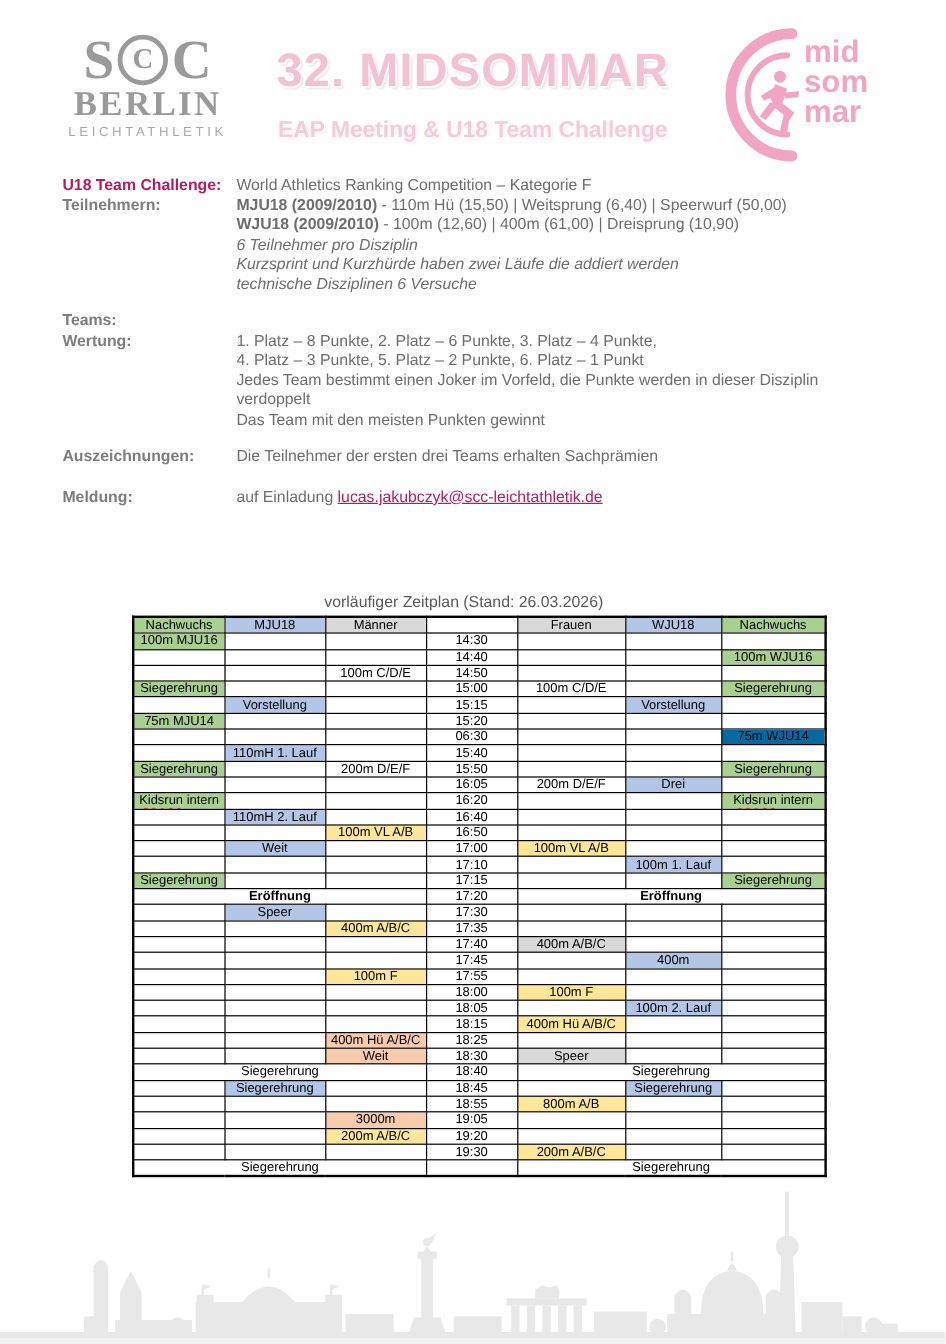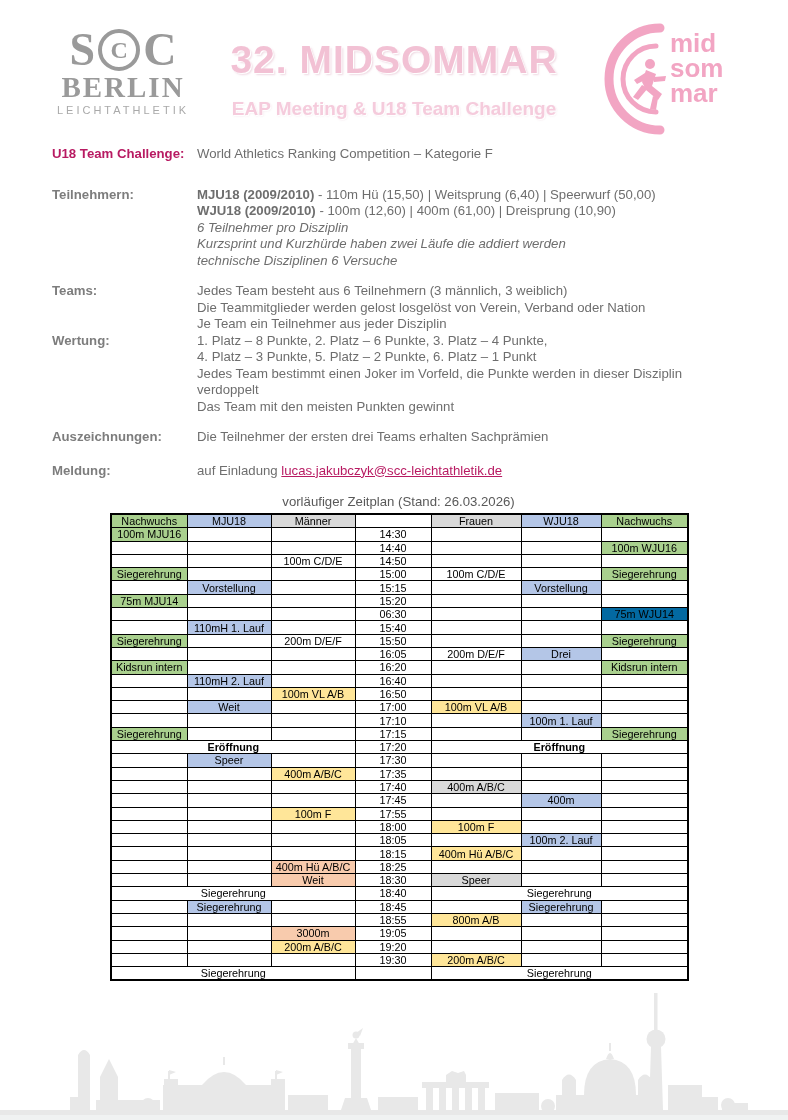--- a/index.html
+++ b/index.html
@@ -27,24 +27,24 @@
 
   
   .sections{position:absolute;left:52px;top:146px;width:710px;font-size:13.2px;line-height:16.5px;color:#6e6e6e;}
   .sec{display:flex;}
   .sec .lbl{width:145px;flex:none;font-weight:bold;color:#7d7d7d;}
   .sec .bodytxt{flex:1;}
   .lbl.magenta{color:#b81a62;}
   .it{font-style:italic;}
   .b{font-weight:bold;}
   .email{color:#b81a62;text-decoration:underline;cursor:pointer;}
-  .mb16{margin-bottom:24px}.mb14{margin-bottom:14px}.mb13{}.mb17{margin-bottom:17px}
+  .mb16{margin-bottom:0}.mb14{margin-bottom:14px}.mb13{}.mb17{margin-bottom:17px}
 
   
-  .caption{position:absolute;left:110px;top:494px;width:577px;text-align:center;
+  .caption{position:absolute;left:98px;top:494px;width:577px;text-align:center;
            font-size:13.2px;color:#595959;}
   .zeitplan{position:absolute;left:110px;top:513px;}
   table.zp{border-collapse:collapse;table-layout:fixed;width:577px;border:2px solid #000;
            font-family:"Liberation Sans",sans-serif;}
   table.zp th,table.zp td{border:1px solid #000;height:12.3px;padding:0 1px;text-align:center;
            font-size:10.8px;line-height:12px;overflow:hidden;white-space:nowrap;color:#000;}
   table.zp th{font-weight:normal;}
   td.bold{font-weight:bold;}
   .squig{text-decoration:underline;text-decoration-style:wavy;text-decoration-color:#e00000;
          text-decoration-thickness:1px;text-underline-offset:2px;}
@@ -107,25 +107,20 @@
         <div><span class="b">MJU18 (2009/2010)</span><span> - 110m Hü (15,50) | Weitsprung (6,40) | Speerwurf (50,00)</span></div>
         <div><span class="b">WJU18 (2009/2010)</span><span> - 100m (12,60) | 400m (61,00) | Dreisprung (10,90)</span></div>
         <div class="it">6 Teilnehmer pro Disziplin</div>
         <div class="it">Kurzsprint und Kurzhürde haben zwei Läufe die addiert werden</div>
         <div class="it">technische Disziplinen 6 Versuche</div>
       </div>
     </div>
 
     <div class="sec mb13">
       <div class="lbl">Teams:</div>
-      <div class="bodytxt">
-        <div>Jedes Team besteht aus 6 Teilnehmern (3 männlich, 3 weiblich)</div>
-        <div>Die Teammitglieder werden gelost losgelöst von Verein, Verband oder Nation</div>
-        <div>Je Team ein Teilnehmer aus jeder Disziplin</div>
-      </div>
     </div>
 
     <div class="sec mb14">
       <div class="lbl">Wertung:</div>
       <div class="bodytxt">
         <div>1. Platz – 8 Punkte, 2. Platz – 6 Punkte, 3. Platz – 4 Punkte,</div>
         <div>4. Platz – 3 Punkte, 5. Platz – 2 Punkte, 6. Platz – 1 Punkt</div>
         <div>Jedes Team bestimmt einen Joker im Vorfeld, die Punkte werden in dieser Disziplin</div>
         <div>verdoppelt</div>
         <div>Das Team mit den meisten Punkten gewinnt</div>

